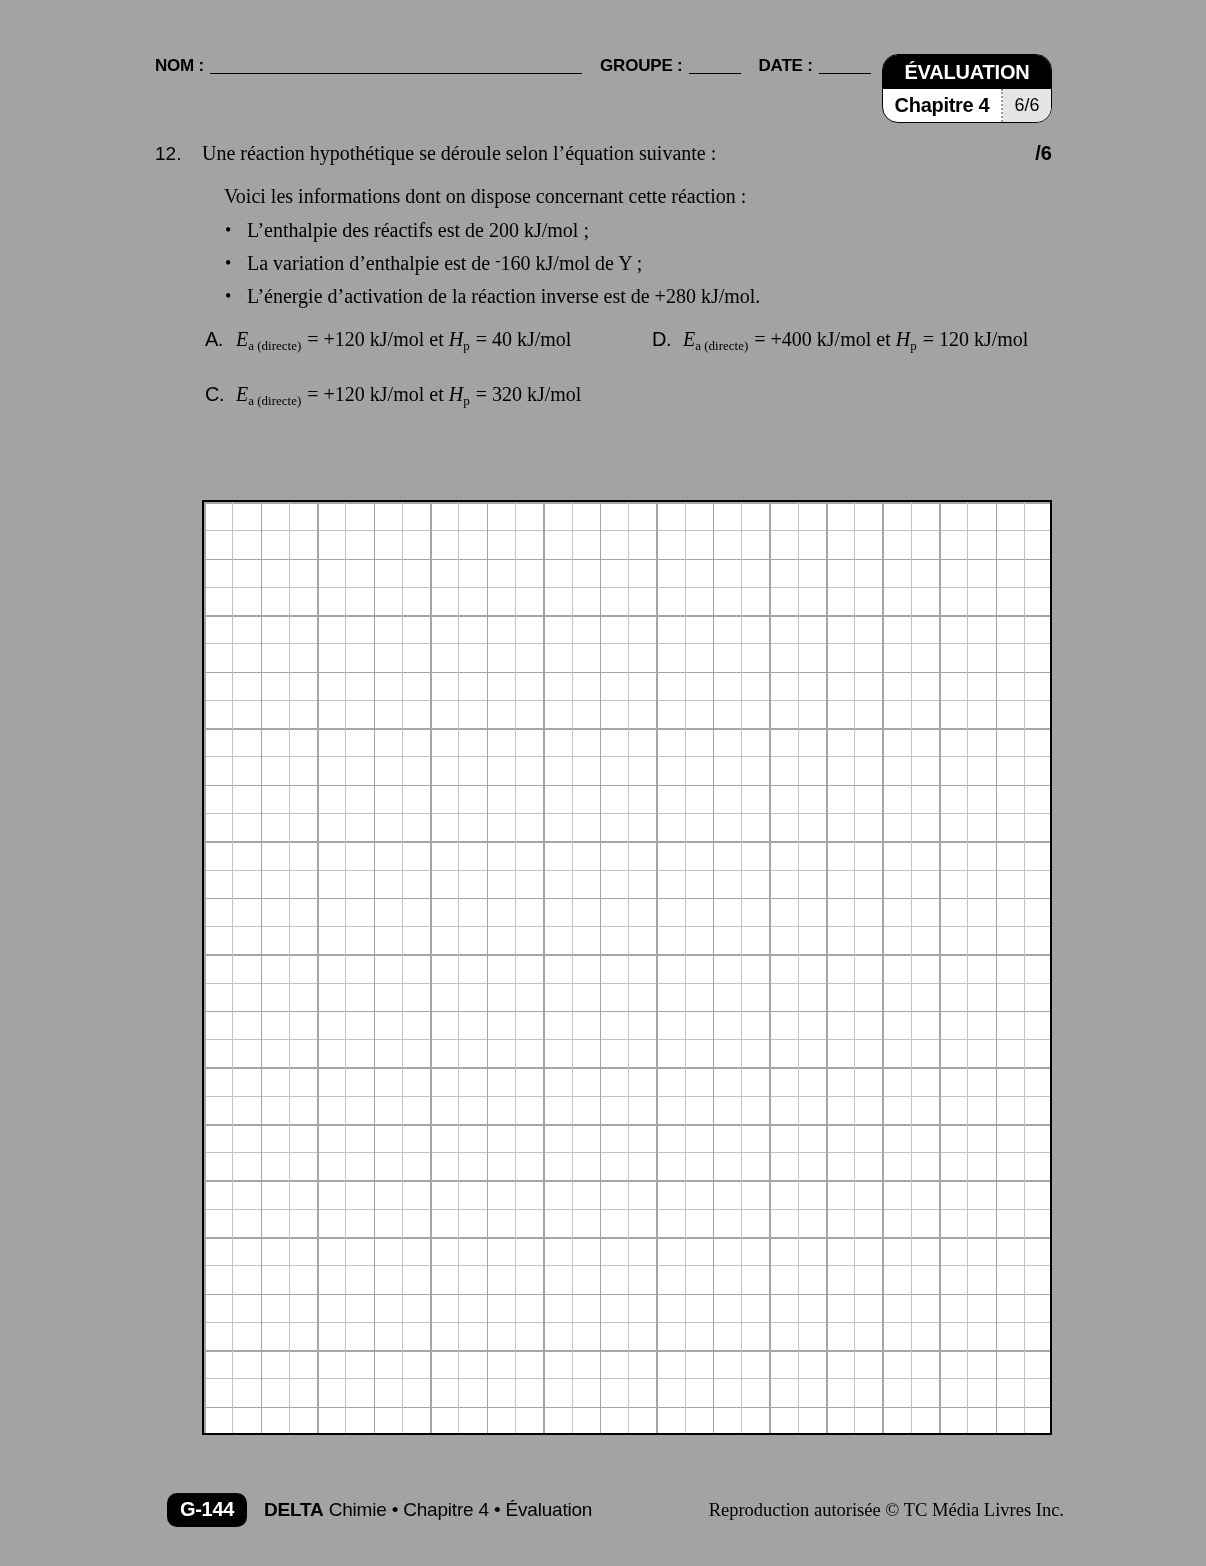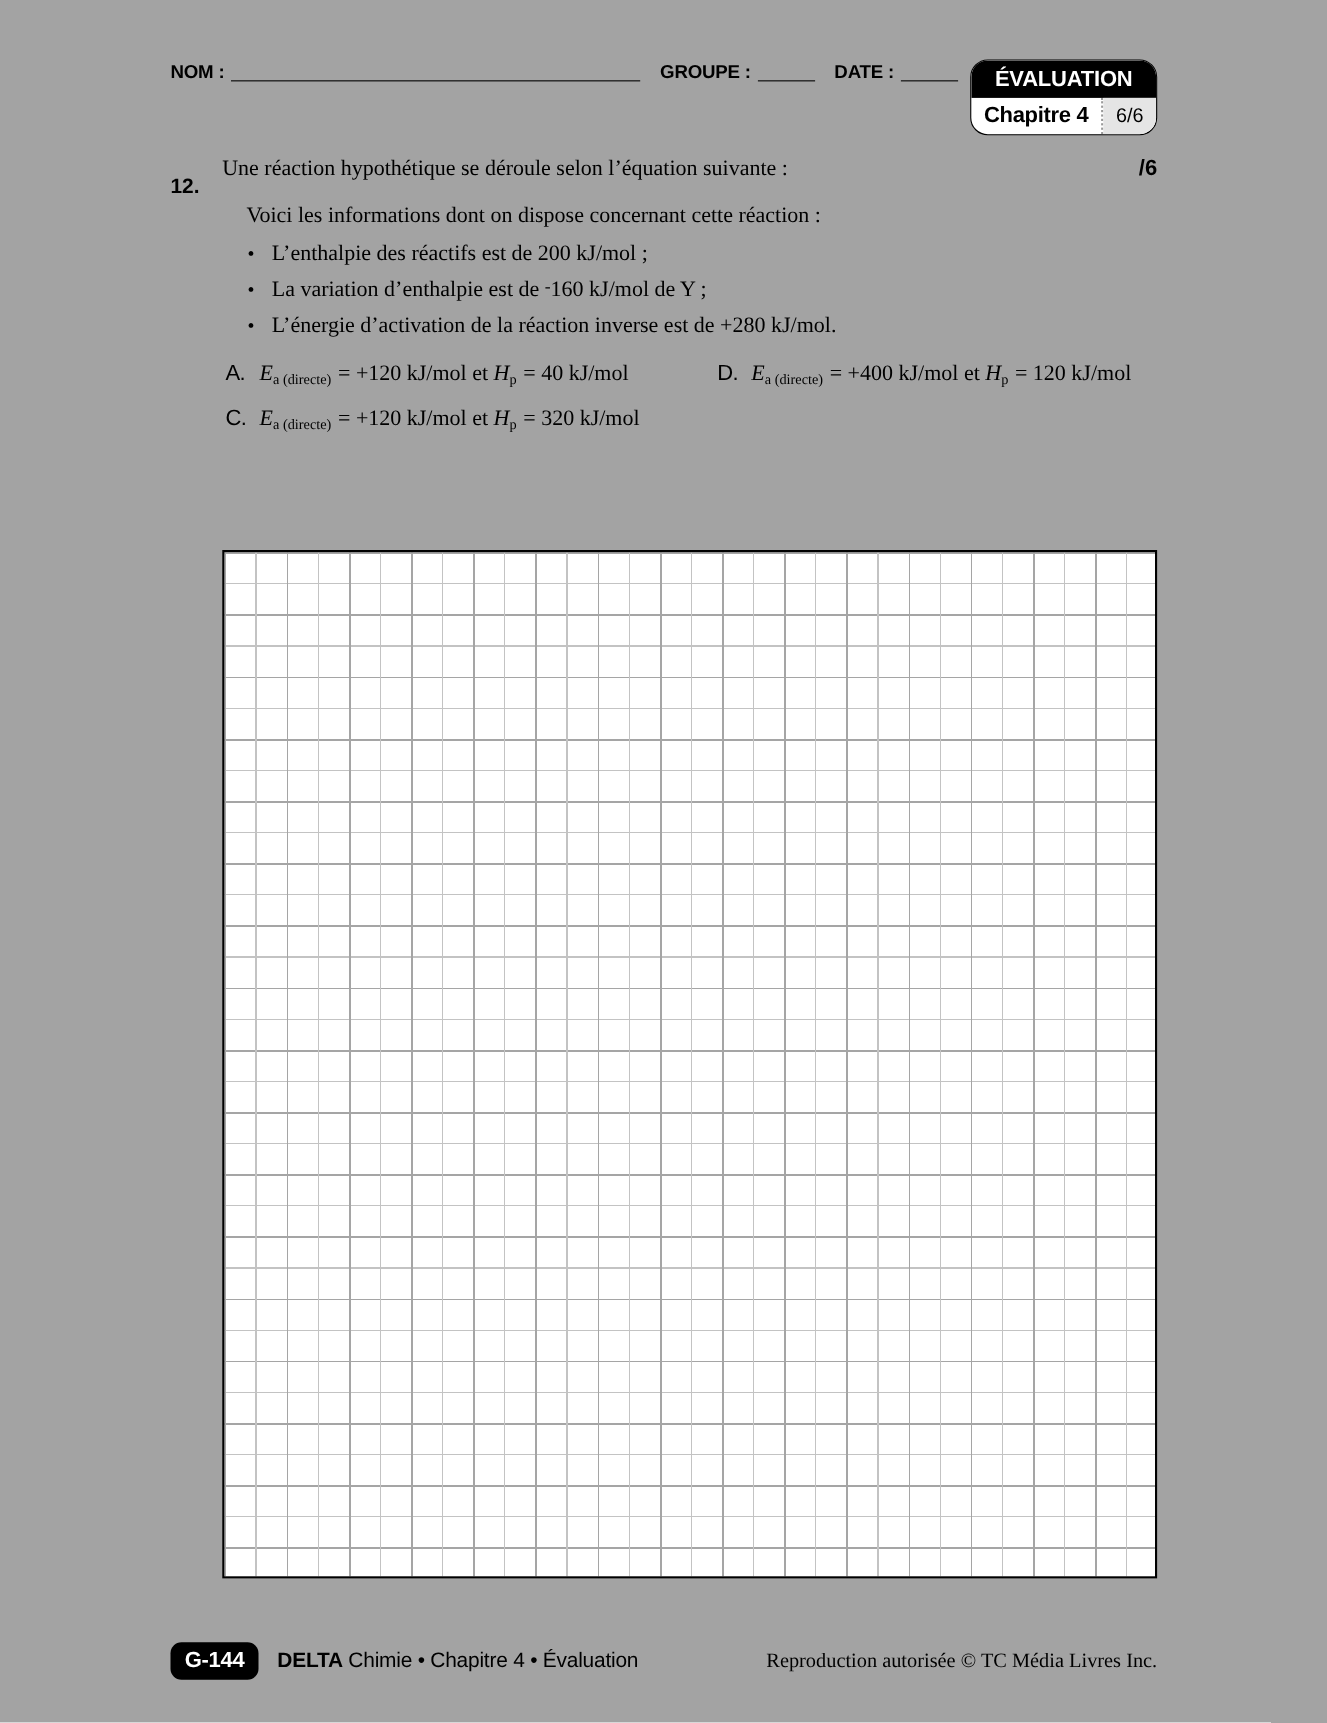--- a/index.html
+++ b/index.html
@@ -42,36 +42,36 @@
   .eval-badge .ratio {
     width:48px; background:#e5e5e5; display:flex; align-items:center; justify-content:center;
     font-size:18px;
   }
 
   
   .question { position:absolute; left:155px; top:140px; width:897px; font-size:20px; line-height:26px; }
   .q-head { position:relative; padding-left:47px; padding-right:55px; }
   .q-num {
     position:absolute; left:0; top:1px;
-    font-family:"Liberation Sans", sans-serif; font-weight:700; font-size:19px;margin-top:16px;
+    font-family:"Liberation Sans", sans-serif; font-weight:400; font-size:19px;
   }
   .q-points {
     position:absolute; right:0; top:0;
     font-family:"Liberation Sans", sans-serif; font-weight:700; font-size:20px;
   }
   .equation { text-align:center; font-size:21px; margin-top:13px; letter-spacing:0.5px; }
   .voici { margin:17px 0 0 69px; }
   .bullets { margin:9px 0 0 70px; list-style:none; }
   .bullets li { display:flex; margin-bottom:8px; line-height:25px; }
   .bullet-marker { width:22px; font-size:18px; }
   .prompt { margin:9px 0 0 47px; line-height:28px; }
   .options {
     margin:17px 0 0 50px;
     display:grid; grid-template-columns:447px 1fr; grid-template-rows:repeat(2,auto);
-    grid-auto-flow:column; row-gap:15px;
+    grid-auto-flow:column; row-gap:29px;
   }
   .option { white-space:nowrap; }
   .opt-letter {
     display:inline-block; width:31px;
     font-family:"Liberation Sans", sans-serif; font-size:20px; letter-spacing:-0.5px;
   }
   .var { font-style:italic; }
   sub.fsub {
     font-size:13px; line-height:0; position:relative; top:4px; vertical-align:baseline; margin-right:1px;
   }
@@ -85,21 +85,21 @@
       repeating-linear-gradient(to right,
         #a5a5a5 0px, #a5a5a5 1.6px, transparent 1.6px, transparent 28.27px,
         #c3c3c3 28.27px, #c3c3c3 29.27px, transparent 29.27px, transparent 56.54px),
       repeating-linear-gradient(to bottom,
         #a5a5a5 0px, #a5a5a5 1.6px, transparent 1.6px, transparent 28.27px,
         #c3c3c3 28.27px, #c3c3c3 29.27px, transparent 29.27px, transparent 56.54px);
   }
 
   
   .footer {
-    position:absolute; left:155px; top:1493px; width:897px;
+    position:absolute; left:167px; top:1493px; width:897px;
     display:flex; align-items:center;
   }
   .page-code {
     background:#000; color:#fff; border-radius:10px;
     font-family:"Liberation Sans", sans-serif; font-weight:700; font-size:20px;
     padding:5px 13px 6px; letter-spacing:-0.3px;
   }
   .series {
     margin-left:17px; font-family:"Liberation Sans", sans-serif; font-size:19px; letter-spacing:-0.2px;
   }

